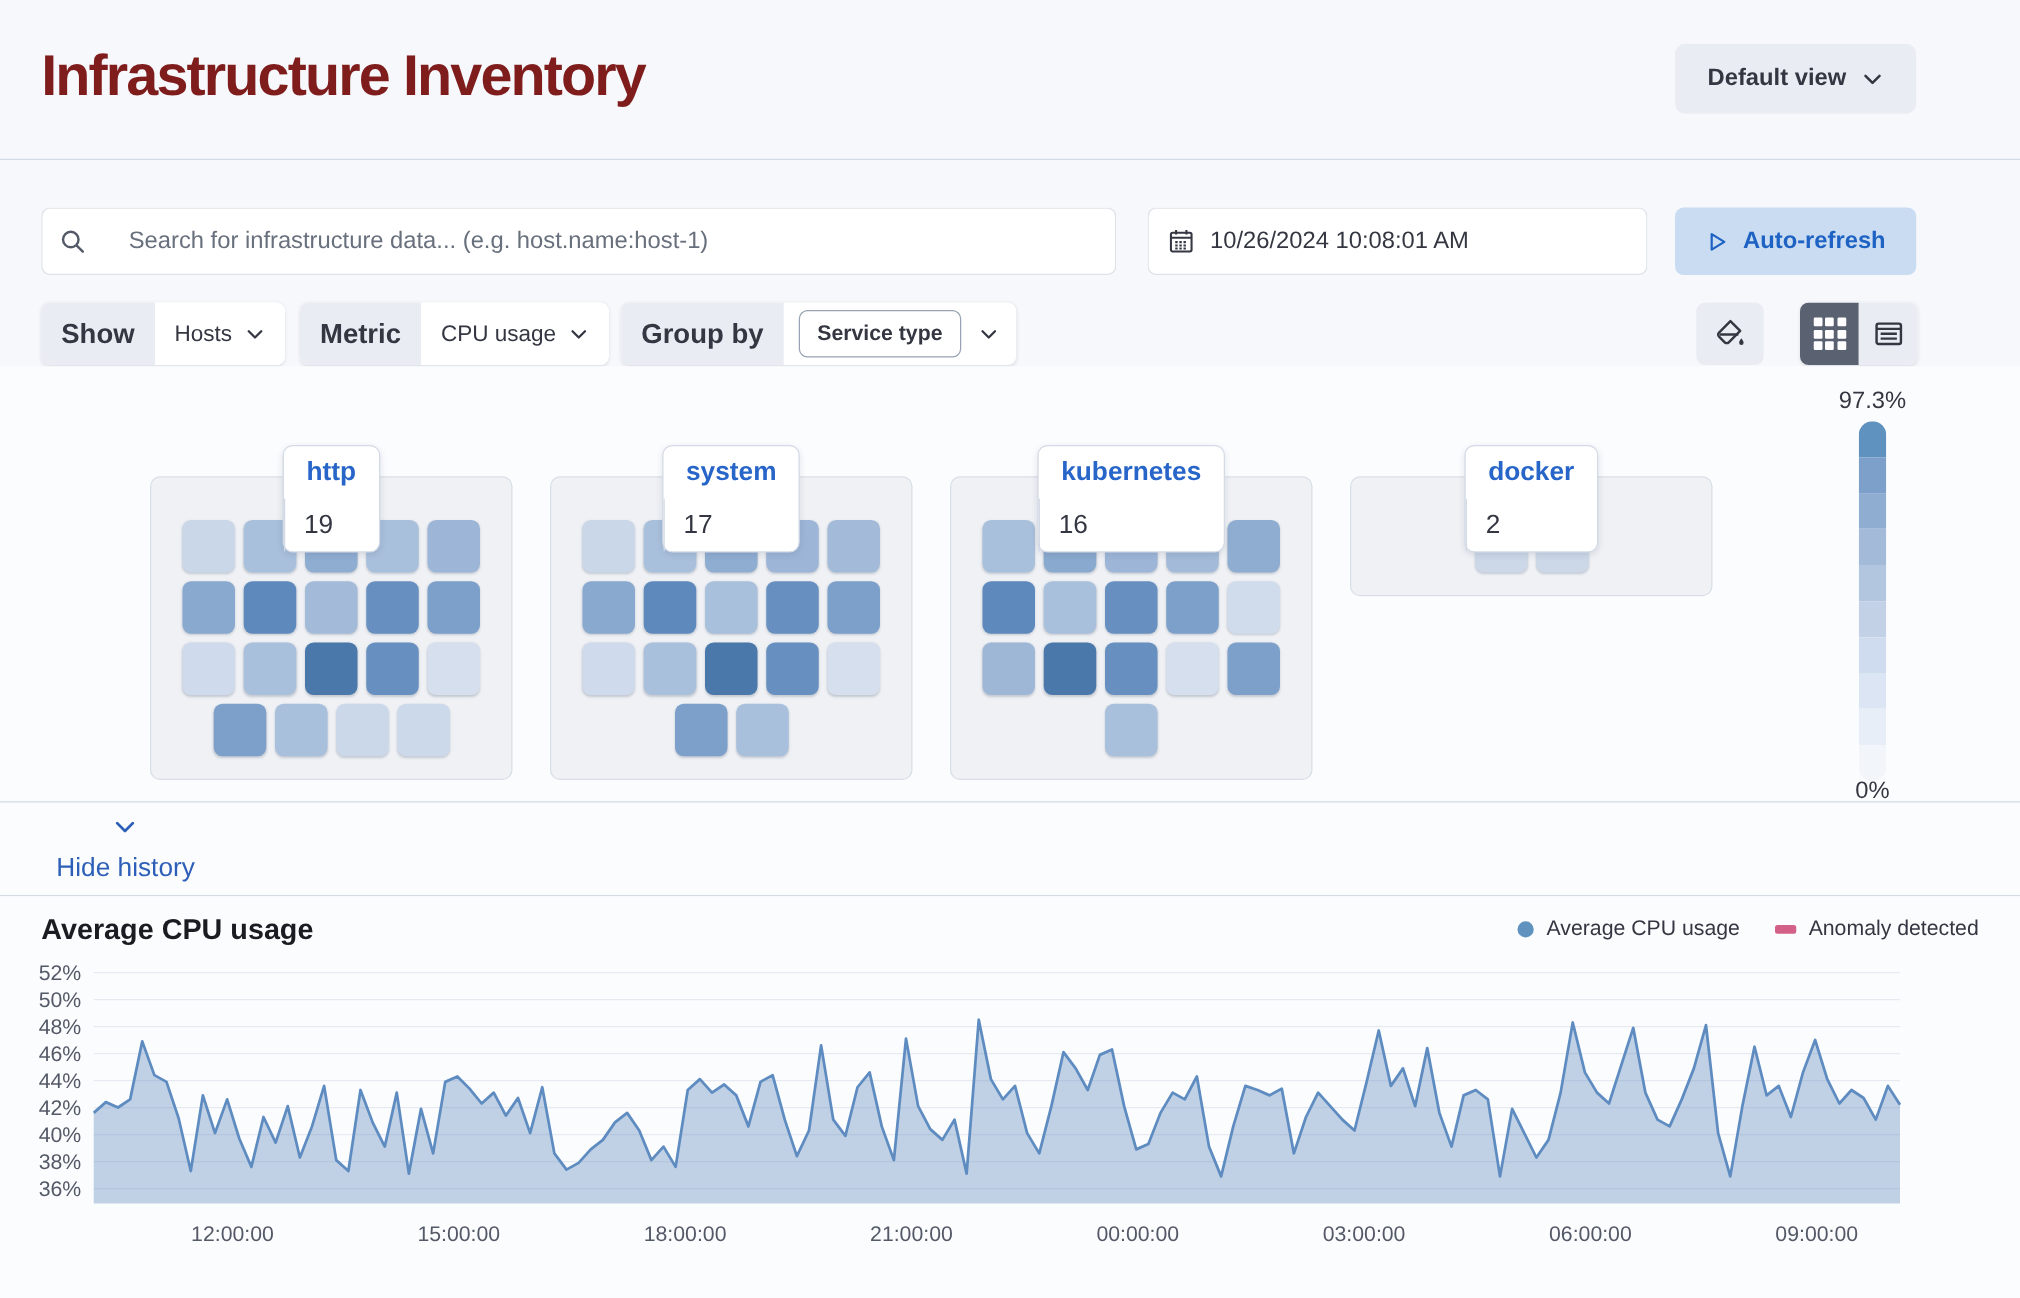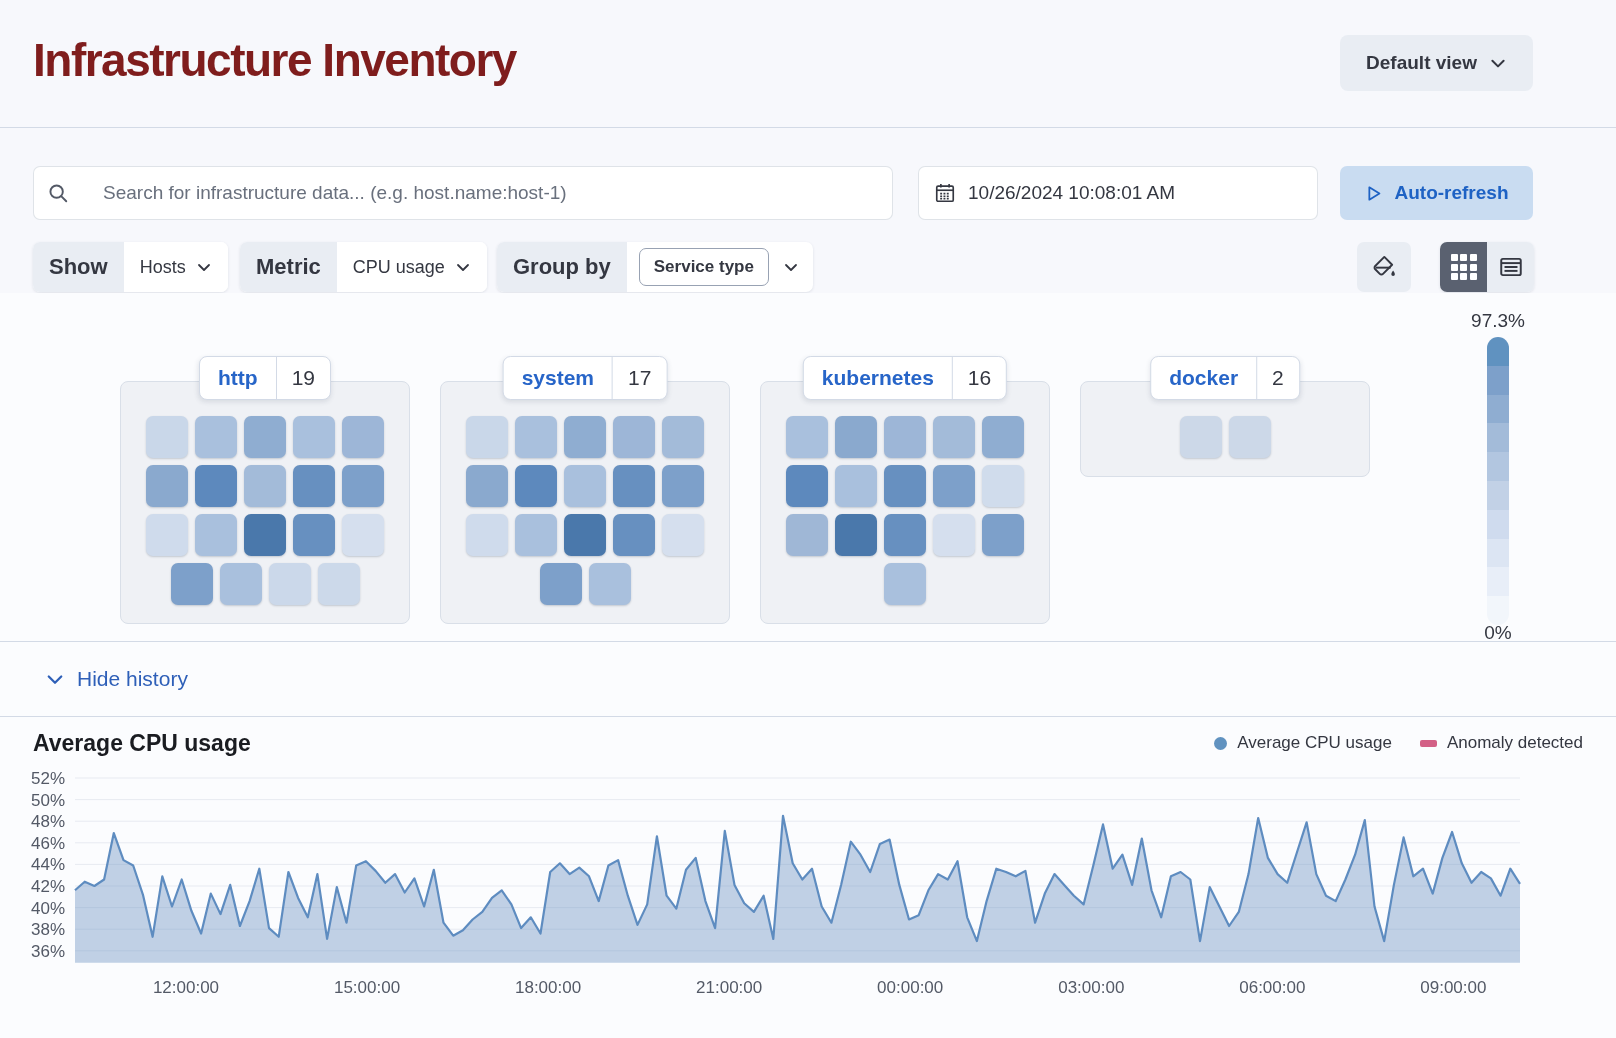--- a/index.html
+++ b/index.html
@@ -43,30 +43,30 @@
   .grid-glyph span { background:#fff; border-radius:1px; }
 
   
   .waffle-area { position:absolute; left:0; top:293px; width:1616px; height:348px; background:#fbfcfe; }
   .scale-max { position:absolute; left:1458px; top:17px; width:80px; text-align:center; font-size:19px; color:#343741; }
   .scale-min { position:absolute; left:1458px; top:329px; width:80px; text-align:center; font-size:19px; color:#343741; }
   .scale-bar { position:absolute; left:1487px; top:44px; width:22px; height:288px; border-radius:11px; overflow:hidden; display:flex; flex-direction:column; }
   .scale-bar div { flex:1; }
   .group-box { position:absolute; top:88px; width:290px; background:#eff1f5; border:1px solid #d9dfe8; border-radius:8px; }
   .group-pill { position:absolute; top:-26px; left:50%; transform:translateX(-50%); display:flex; align-items:stretch; background:#ffffff;
-    border:1px solid #d3dae6; border-radius:8px; box-shadow:0 2px 5px rgba(41,57,82,0.12); white-space:nowrap; z-index:3; }
+    border:1px solid #d3dae6; border-radius:8px; box-shadow:0 2px 5px rgba(41,57,82,0.12); white-space:nowrap; z-index:3;flex-direction:column; }
   .group-name { padding:9px 18px; font-size:21px; font-weight:700; color:#2765c8; cursor:pointer; }
   .group-count { padding:9px 15px; font-size:21px; color:#343741; border-left:1px solid #d3dae6; display:flex; align-items:center; }
   .tile-rows { display:flex; flex-direction:column; align-items:center; gap:7px; padding:34px 0 18px 0; }
   .tile-row { display:flex; gap:7px; justify-content:center; }
   .tile { width:42px; height:42px; border-radius:7px; box-shadow:0 1px 2px rgba(41,57,82,0.22); cursor:pointer; }
 
   
   .history-bar { position:absolute; left:0; top:641px; width:1616px; height:76px; background:#fbfcfe; border-top:1px solid #d3dae6; border-bottom:1px solid #d3dae6; display:flex; align-items:center; }
-  .history-link { display:flex; align-items:center; gap:12px; margin-left:45px; color:#2e5fb8; font-size:21px; cursor:pointer; }
+  .history-link { display:flex; align-items:center; gap:12px; margin-left:45px; color:#2e5fb8; font-size:21px; cursor:pointer;flex-direction:column; }
 
   
   .chart-section { position:absolute; left:0; top:717px; width:1616px; height:321px; background:#fbfcfe; }
   .chart-title { position:absolute; left:33px; top:13px; font-size:23px; font-weight:700; color:#1a1c21; }
   .chart-legend { position:absolute; right:33px; top:16px; display:flex; align-items:center; gap:28px; }
   .legend-item { display:flex; align-items:center; gap:10px; font-size:17px; color:#343741; }
   .legend-dot { width:13px; height:13px; border-radius:50%; }
   .legend-bar { width:17px; height:7px; border-radius:2px; }
   .chart-svg { position:absolute; left:25px; top:50px; }
 </style>

